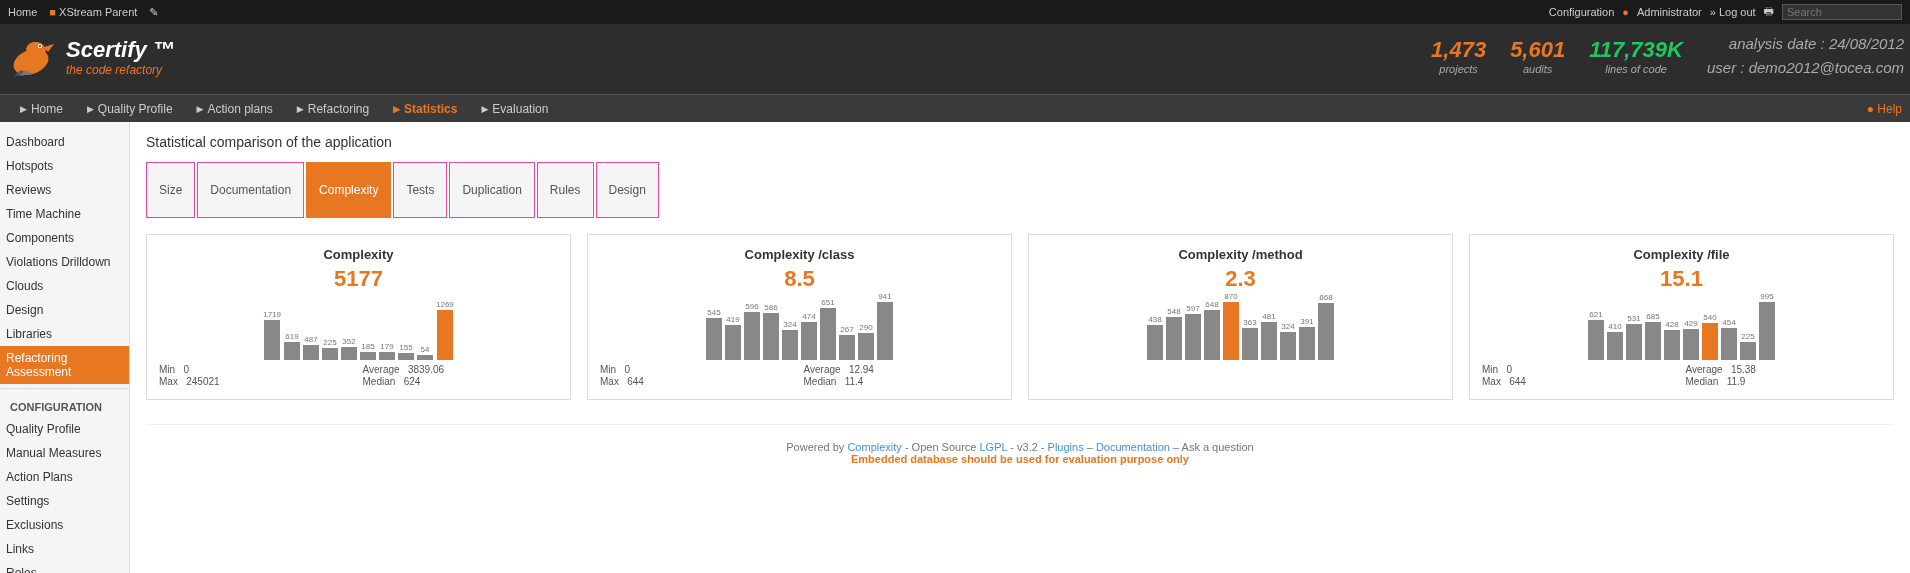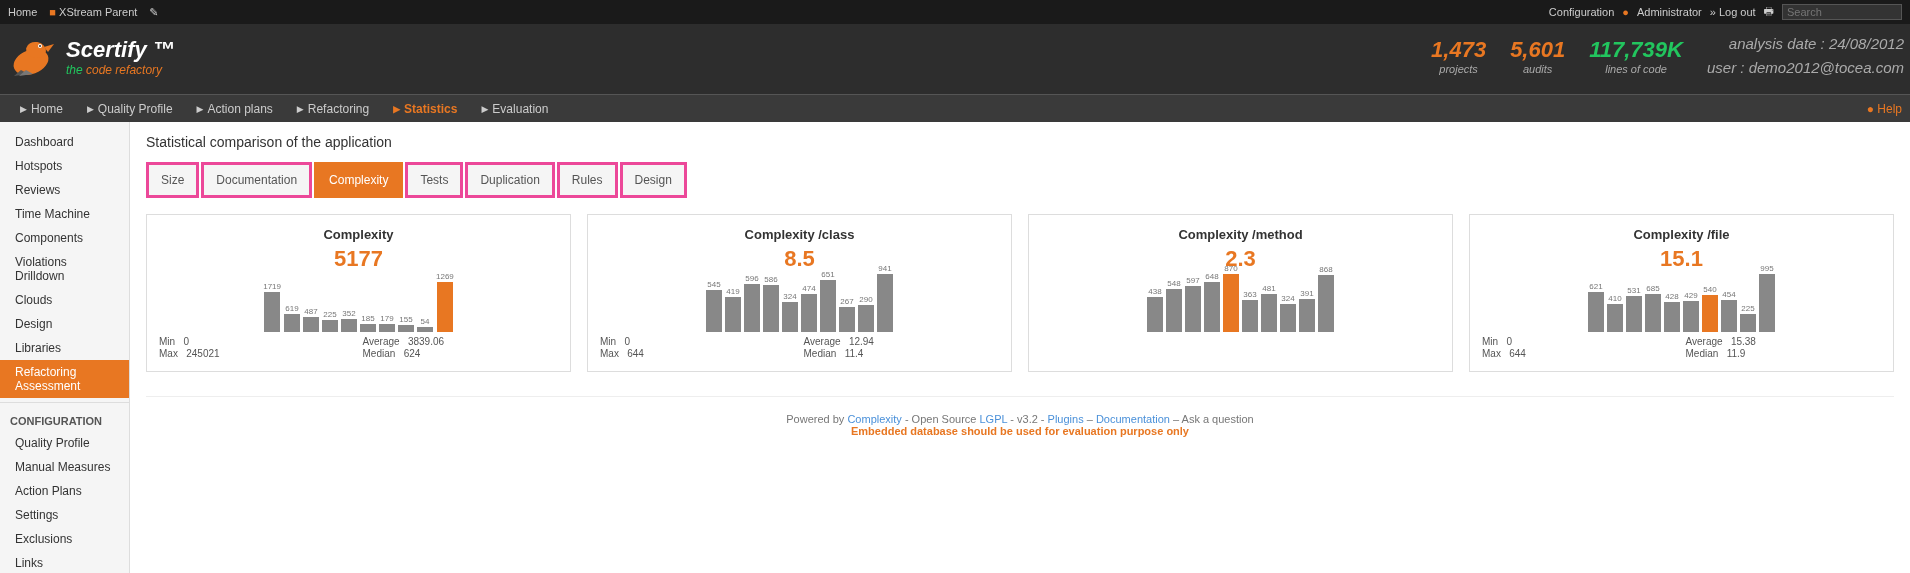--- a/index.html
+++ b/index.html
@@ -34,21 +34,21 @@
       align-items: flex-start;
       padding: 8px 6px;
       height: 70px;
       font-style: italic;
     }
     .logo-area { display: flex; align-items: center; gap: 10px; }
     .logo-bird { width: 50px; height: 50px; }
     .logo-text { color: #fff; }
     .logo-title { font-size: 22px; font-weight: bold; color: #fff; }
     .logo-subtitle { font-size: 12px; color: #aaa; }
-    .logo-subtitle span { color: #22c55e; }
+    .logo-subtitle span { color: #f97316; }
     .header-stats { margin-left: auto; display: flex; align-items: center; gap: 24px; }
     .stat-group { text-align: center; }
     .stat-number { font-size: 22px; font-weight: bold; color: #e87722; }
     .stat-number.green { color: #22c55e; }
     .stat-label { font-size: 11px; color: #aaa; }
     .stat-info { text-align: right; font-size: 15px; color: #aaa; line-height: 1.6; }
 
     
     .nav-bar {
       background: #3a3a3a;
@@ -78,21 +78,21 @@
 
     
     .sidebar {
       width: 130px;
       background: #f5f5f5;
       border-right: 1px solid #ddd;
       padding: 8px 0;
       flex-shrink: 0;
     }
     .sidebar-item {
-      padding: 5px 15px;
+      padding: 5px 6px;
       font-size: 12px;
       color: #333;
       cursor: pointer;
       text-decoration: none;
       display: block;
     }
     .sidebar-item.active { background: #e87722; color: #fff; }
     .sidebar-section-title {
       padding: 8px 10px 4px;
       font-size: 11px;
@@ -102,40 +102,40 @@
     }
     .sidebar-divider { border-top: 1px solid #ddd; margin: 4px 0; }
 
     
     .content { flex: 1; padding: 12px 16px; background: #fff; }
     .page-title { font-size: 14px; color: #333; margin-bottom: 12px; font-weight: normal; }
 
     
     .tabs { display: flex; gap: 2px; margin-bottom: 16px; }
     .tab {
-      padding: 8px 12px;
+      padding: 20px 12px;
       font-size: 12px;
-      border: 3px solid #ec4899;
+      border: 1px solid #ec4899;
       background: #f5f5f5;
       cursor: pointer;
       color: #555;
       text-decoration: none;
     }
     .tab.active { background: #e87722; color: #fff; border-color: #e87722; }
 
     
     .charts-grid { display: flex; gap: 16px; }
     .chart-card {
       border: 1px solid #ddd;
       padding: 12px;
       flex: 1;
       background: #fff;
     }
     .chart-title { text-align: center; font-size: 13px; font-weight: bold; color: #333; margin-bottom: 4px; }
-    .chart-value { text-align: center; font-size: 22px; font-weight: bold; color: #e87722; }
+    .chart-value { text-align: center; font-size: 22px; font-weight: bold; color: #e87722; margin-bottom: 8px; }
     .chart-bars {
       display: flex;
       align-items: flex-end;
       height: 60px;
       gap: 3px;
       margin-bottom: 4px;
       justify-content: center;
     }
     .bar-wrapper { display: flex; flex-direction: column; align-items: center; gap: 1px; }
     .bar-label { font-size: 8px; color: #777; }

